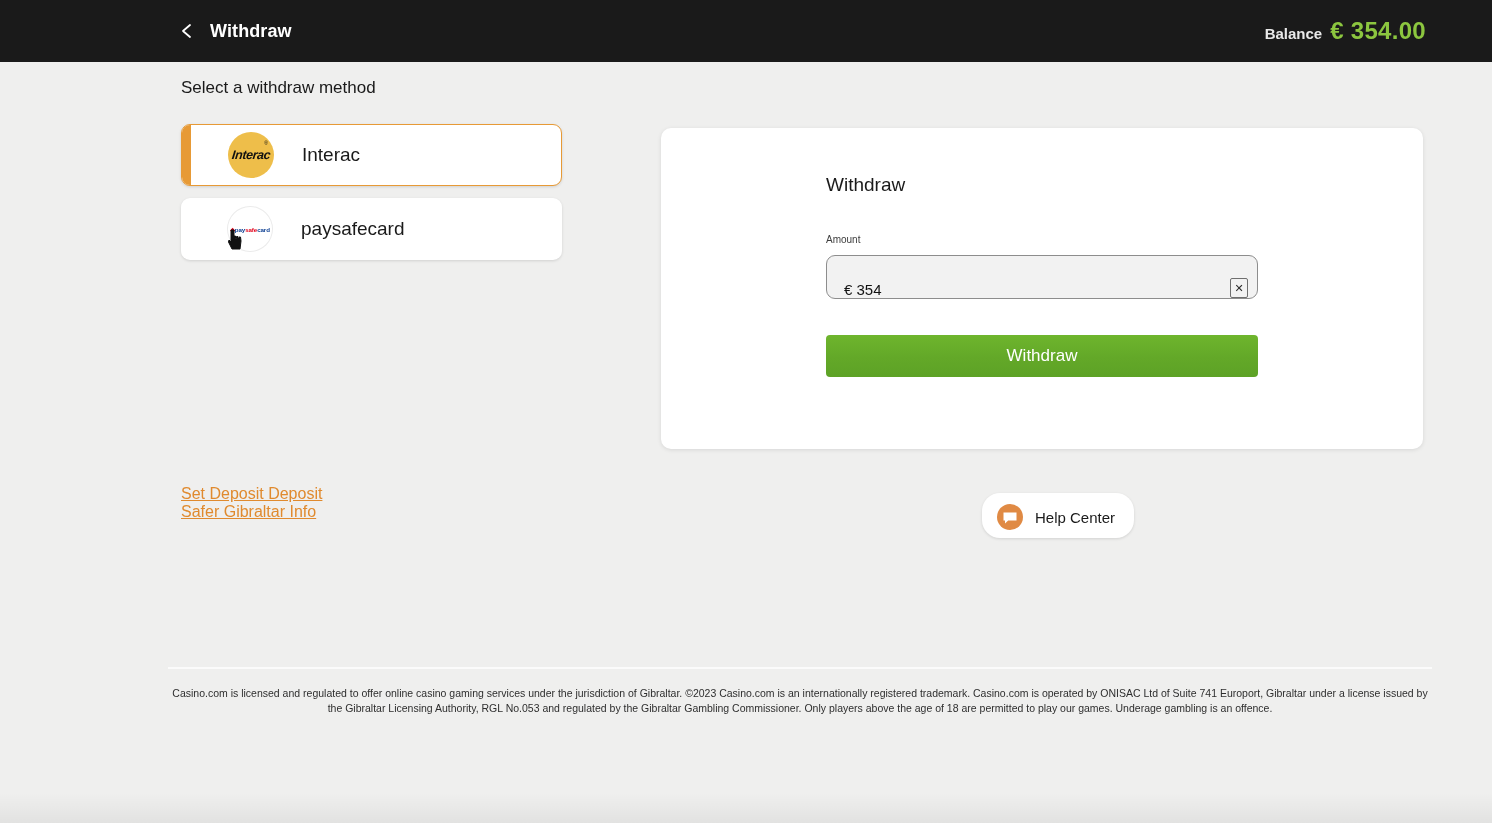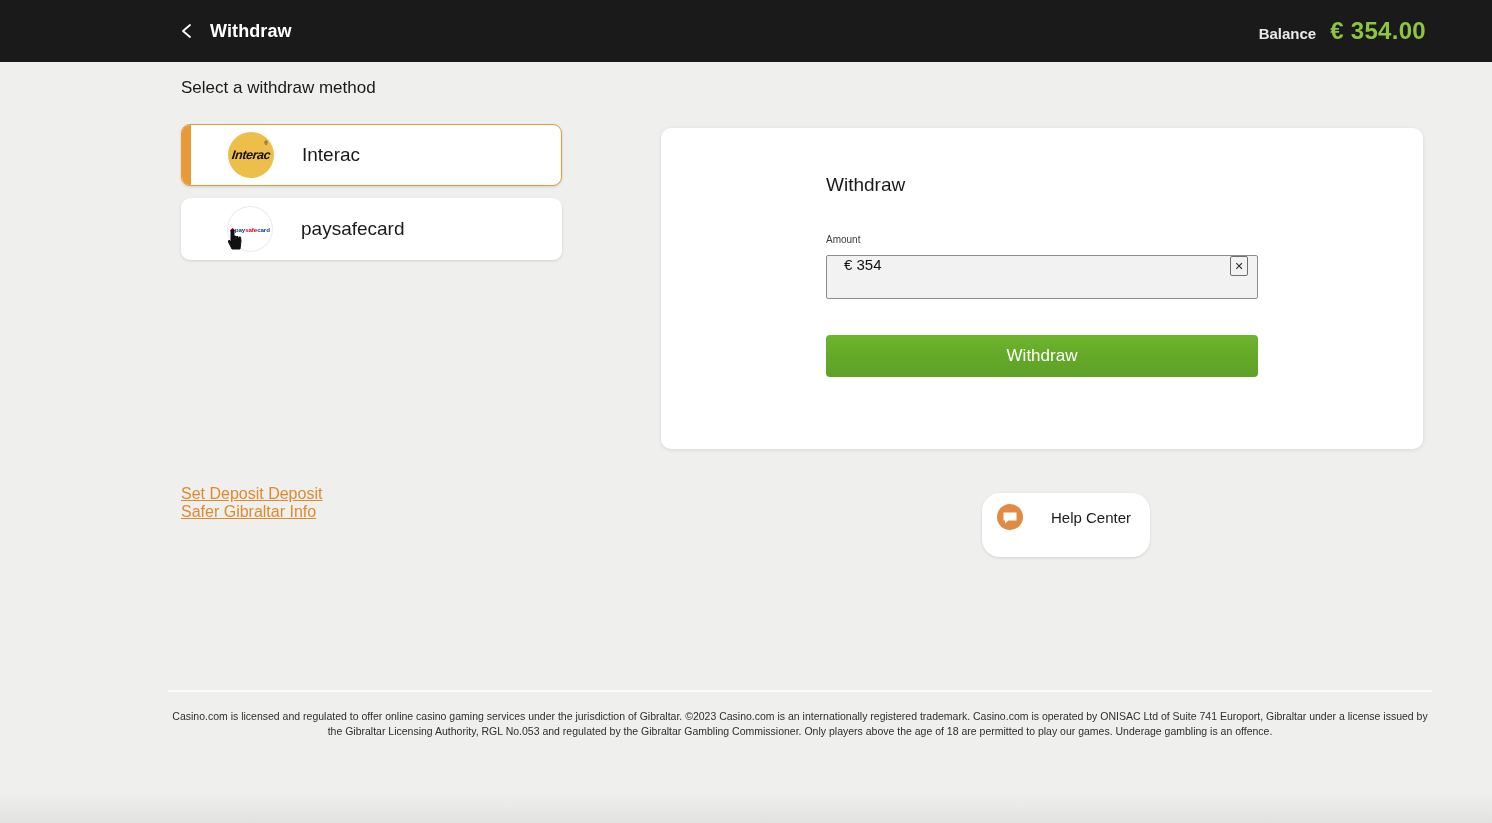--- a/index.html
+++ b/index.html
@@ -40,21 +40,21 @@
   .topbar-title {
     color: #ffffff;
     font-size: 18px;
     font-weight: bold;
     letter-spacing: .1px;
   }
   .topbar-right {
     margin-left: auto;
     display: flex;
     align-items: baseline;
-    gap: 14px;
+    gap: 8px;
     justify-content: center;
   }
   .balance-label {
     color: #e9e9e9;
     font-size: 15px;
     font-weight: bold;
   }
   .balance-amount {
     color: #8cc63f;
     font-size: 24px;
@@ -193,23 +193,23 @@
   .field-label {
     font-size: 10px;
     color: #3d3d3d;
     margin-bottom: 10px;
   }
   .amount-box {
     width: 432px;
     height: 44px;
     background: #f2f2f2;
     border: 1px solid #8d8d8d;
-    border-radius: 2px;
-    display: flex;
-    align-items: flex-start;
+    border-radius: 9px;
+    display: flex;
+    align-items: flex-end;
     padding: 0 9px 0 17px;
     cursor: text;
   }
   .amount-value {
     font-size: 15px;
     color: #111;
     flex: 1;
   }
   .clear-btn {
     width: 18px;
@@ -255,36 +255,36 @@
     text-decoration: underline;
     cursor: pointer;
   }
   .help-wrap {
     margin-left: 420px;
     padding-top: 8px;
   }
   .help-btn {
     display: inline-flex;
     align-items: center;
-    gap: 28px;
+    gap: 12px;
     background: #ffffff;
     border-radius: 18px;
-    padding: 11px 19px 27px 15px;
+    padding: 11px 19px 8px 15px;
     box-shadow: 0 1px 3px rgba(0,0,0,.12);
     cursor: pointer;
   }
   .help-icon { width: 26px; height: 26px; display: block; }
   .help-label { font-size: 15px; color: #1a1a1a; }
 
   
   .footer {
     position: absolute;
     left: 168px;
     right: 60px;
-    top: 628px;
+    top: 605px;
   }
   .footer-rule {
     height: 2px;
     background: #fbfbfb;
     margin-bottom: 17px;
   }
   .footer-text {
     font-size: 10.5px;
     line-height: 1.45;
     color: #2e2e2e;

